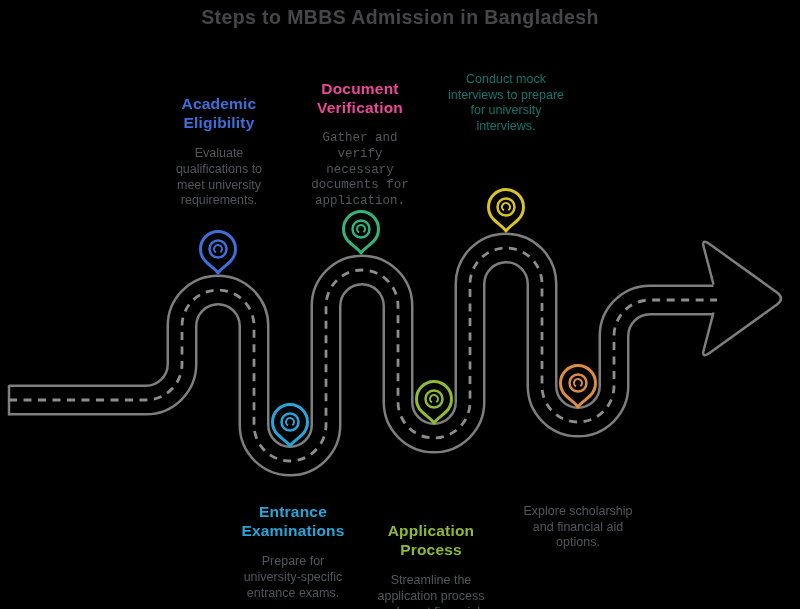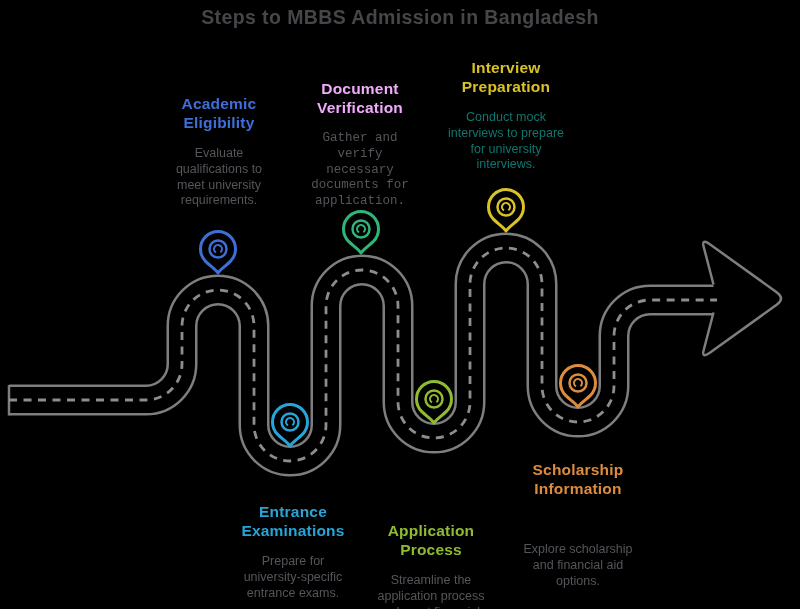--- a/index.html
+++ b/index.html
@@ -80,32 +80,30 @@
     <div class="step-title" style="color: rgb(62, 111, 217);">Academic Eligibility</div>
     <div class="step-desc" style="color: rgb(83, 86, 90);">Evaluate qualifications to meet university requirements.</div>
   </div>
 
   <div class="step step-2">
     <div class="step-title" style="color: rgb(39, 165, 216);">Entrance Examinations</div>
     <div class="step-desc" style="color: rgb(83, 86, 90);">Prepare for university-specific entrance exams.</div>
   </div>
 
   <div class="step step-3">
-    <div class="step-title" style="color: #f0abfc;">Document Verification</div>
+    <div class="step-title" style="color: #ec4899;">Document Verification</div>
     <div class="step-desc" style="color: rgb(83, 86, 90);">Gather and verify necessary documents for application.</div>
   </div>
 
   <div class="step step-4">
     <div class="step-title" style="color: rgb(143, 186, 49);">Application Process</div>
     <div class="step-desc" style="color: rgb(83, 86, 90);">Streamline the application process and meet financial.</div>
   </div>
 
   <div class="step step-5">
-    <div class="step-title" style="color: rgb(217, 194, 38);">Interview Preparation</div>
     <div class="step-desc" style="color: #0f766e;">Conduct mock interviews to prepare for university interviews.</div>
   </div>
 
   <div class="step step-6">
-    <div class="step-title" style="color: rgb(221, 140, 62);">Scholarship Information</div>
     <div class="step-desc" style="color: rgb(83, 86, 90);">Explore scholarship and financial aid options.</div>
   </div>
 
 </div>
 
 </body></html>

